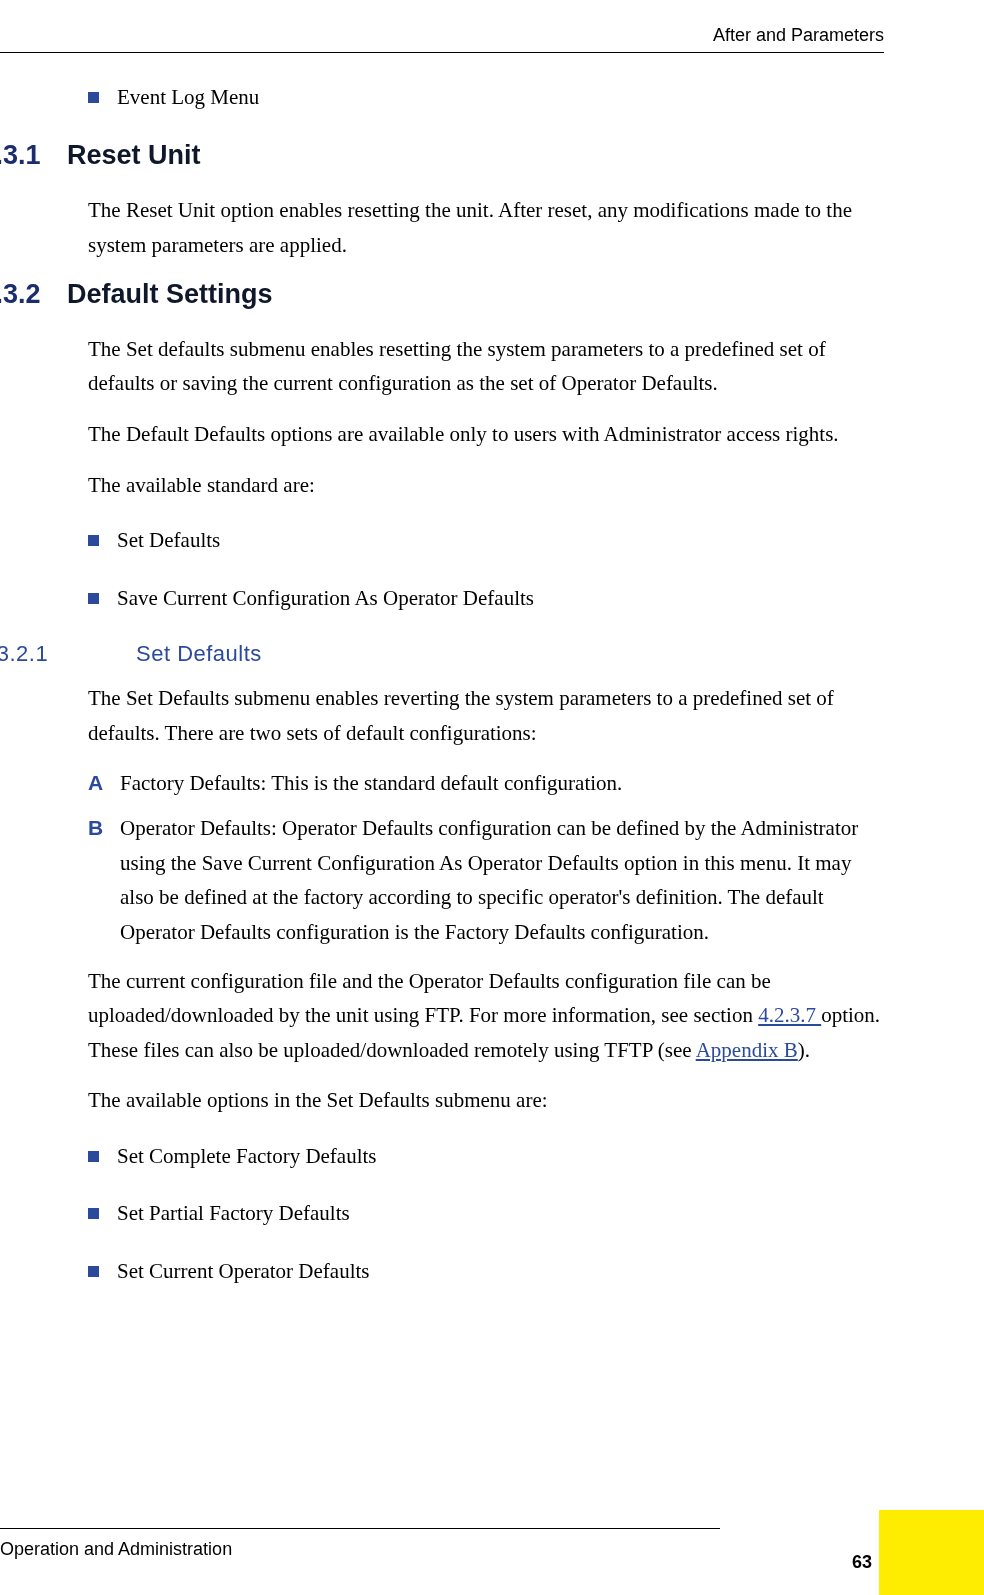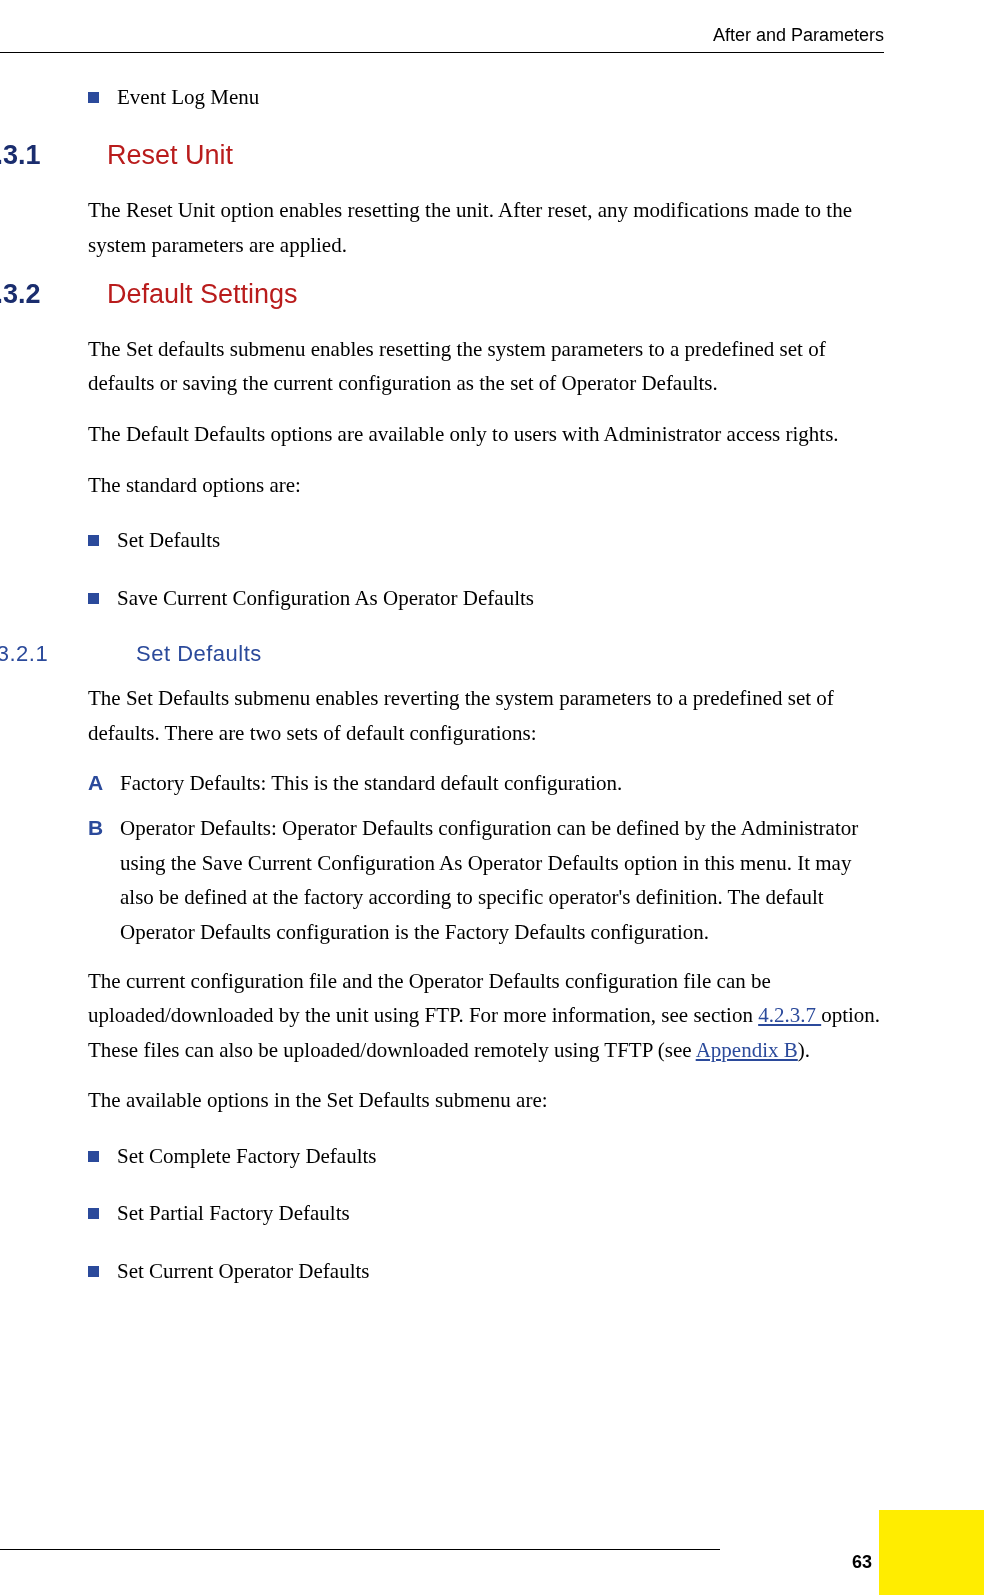--- a/index.html
+++ b/index.html
@@ -63,24 +63,23 @@
     .section-num {
       font-family: Arial, Helvetica, sans-serif;
       font-weight: bold;
       font-size: 27px;
       color: #1a2d6e;
       width: 109px;
       flex-shrink: 0;
     }
     .section-title {
       font-family: Arial, Helvetica, sans-serif;
-      font-weight: normal;
+      font-weight: bold;
       font-size: 27px;
-      color: #b91c1c;
-      margin-left: 40px;
+      color: #0f172a;
     }
     .subsection-row {
       display: flex;
       align-items: flex-end;
       margin-top: 28px;
       margin-bottom: 14px;
       margin-left: -130px;
       gap: 48px;
     }
     .subsection-num {
@@ -184,21 +183,21 @@
       <span class="section-title">Reset Unit</span>
     </div>
     <p class="body-text">The Reset Unit option enables resetting the unit. After reset, any modifications made to the system parameters are applied.</p>
 
     <div class="section-row" style="margin-top:10px;">
       <span class="section-num">4.2.3.2</span>
       <span class="section-title">Default Settings</span>
     </div>
     <p class="body-text">The Set defaults submenu enables resetting the system parameters to a predefined set of defaults or saving the current configuration as the set of Operator Defaults.</p>
     <p class="body-text">The Default Defaults options are available only to users with Administrator access rights.</p>
-    <p class="body-text">The standard options are:</p>
+    <p class="body-text">The available standard are:</p>
 
     <ul class="bullet-list" style="margin-top:24px;">
       <li class="bullet-item">
         <span class="sq-bullet"></span>
         <span>Set Defaults</span>
       </li>
       <li class="bullet-item">
         <span class="sq-bullet"></span>
         <span>Save Current Configuration As Operator Defaults</span>
       </li>
@@ -239,18 +238,19 @@
       <li class="bullet-item">
         <span class="sq-bullet"></span>
         <span>Set Current Operator Defaults</span>
       </li>
     </ul>
 
   </div>
 
   <div class="footer">
     <hr class="footer-rule">
+    <div class="footer-text">Operation and Administration</div>
   </div>
 
   <div class="yellow-tab"></div>
   <div class="page-number">63</div>
 
 </div>
 
 </body></html>

